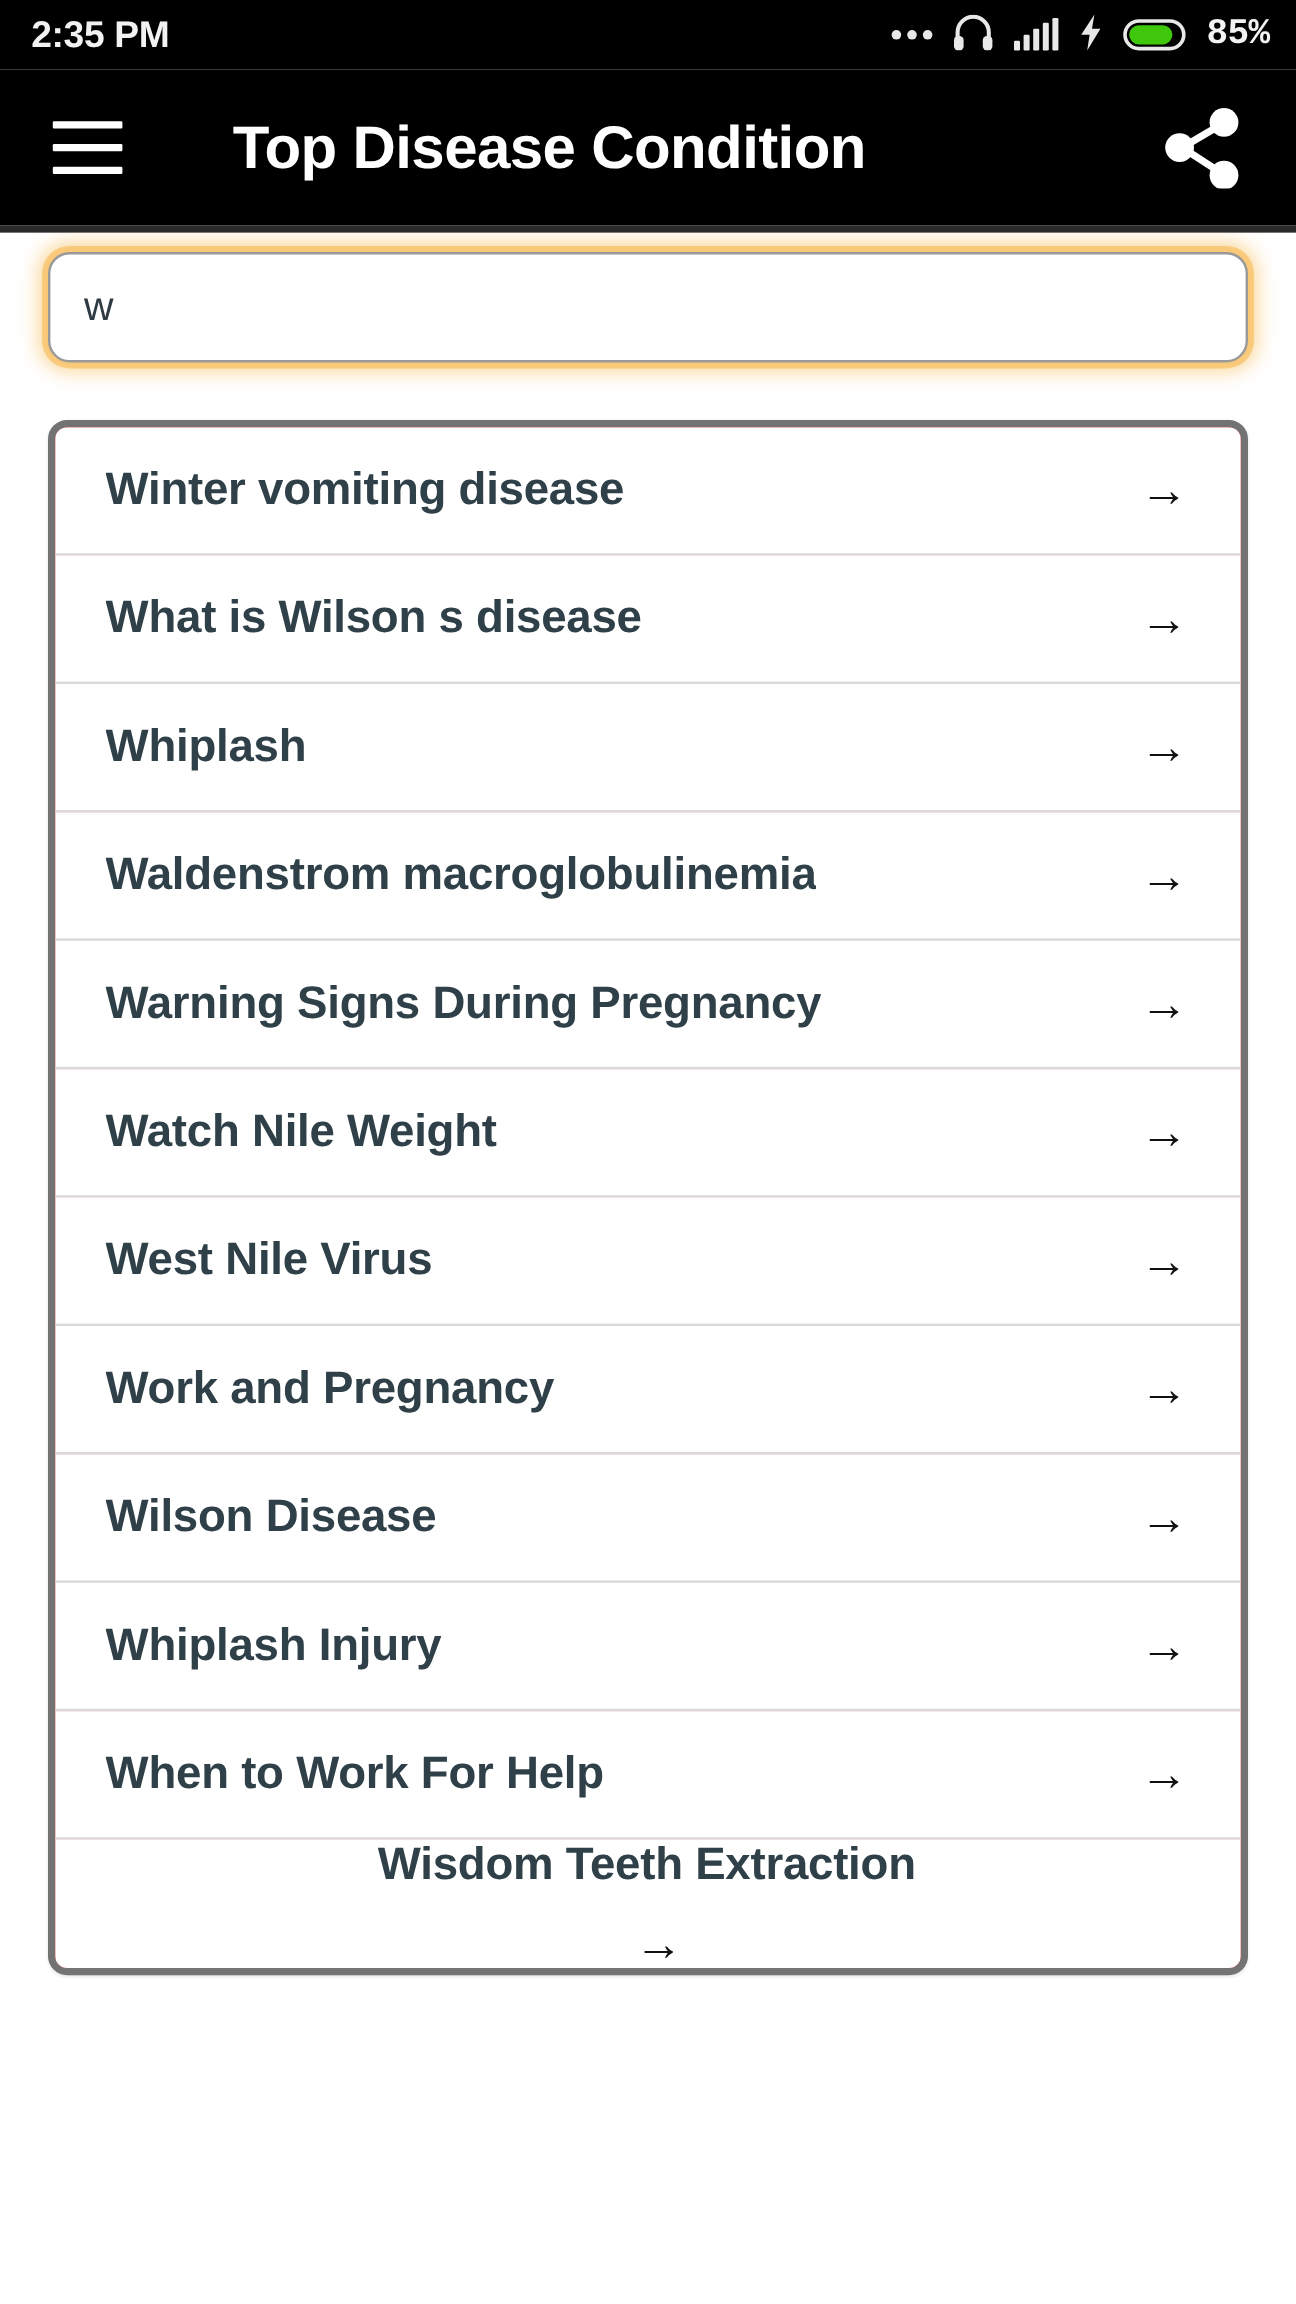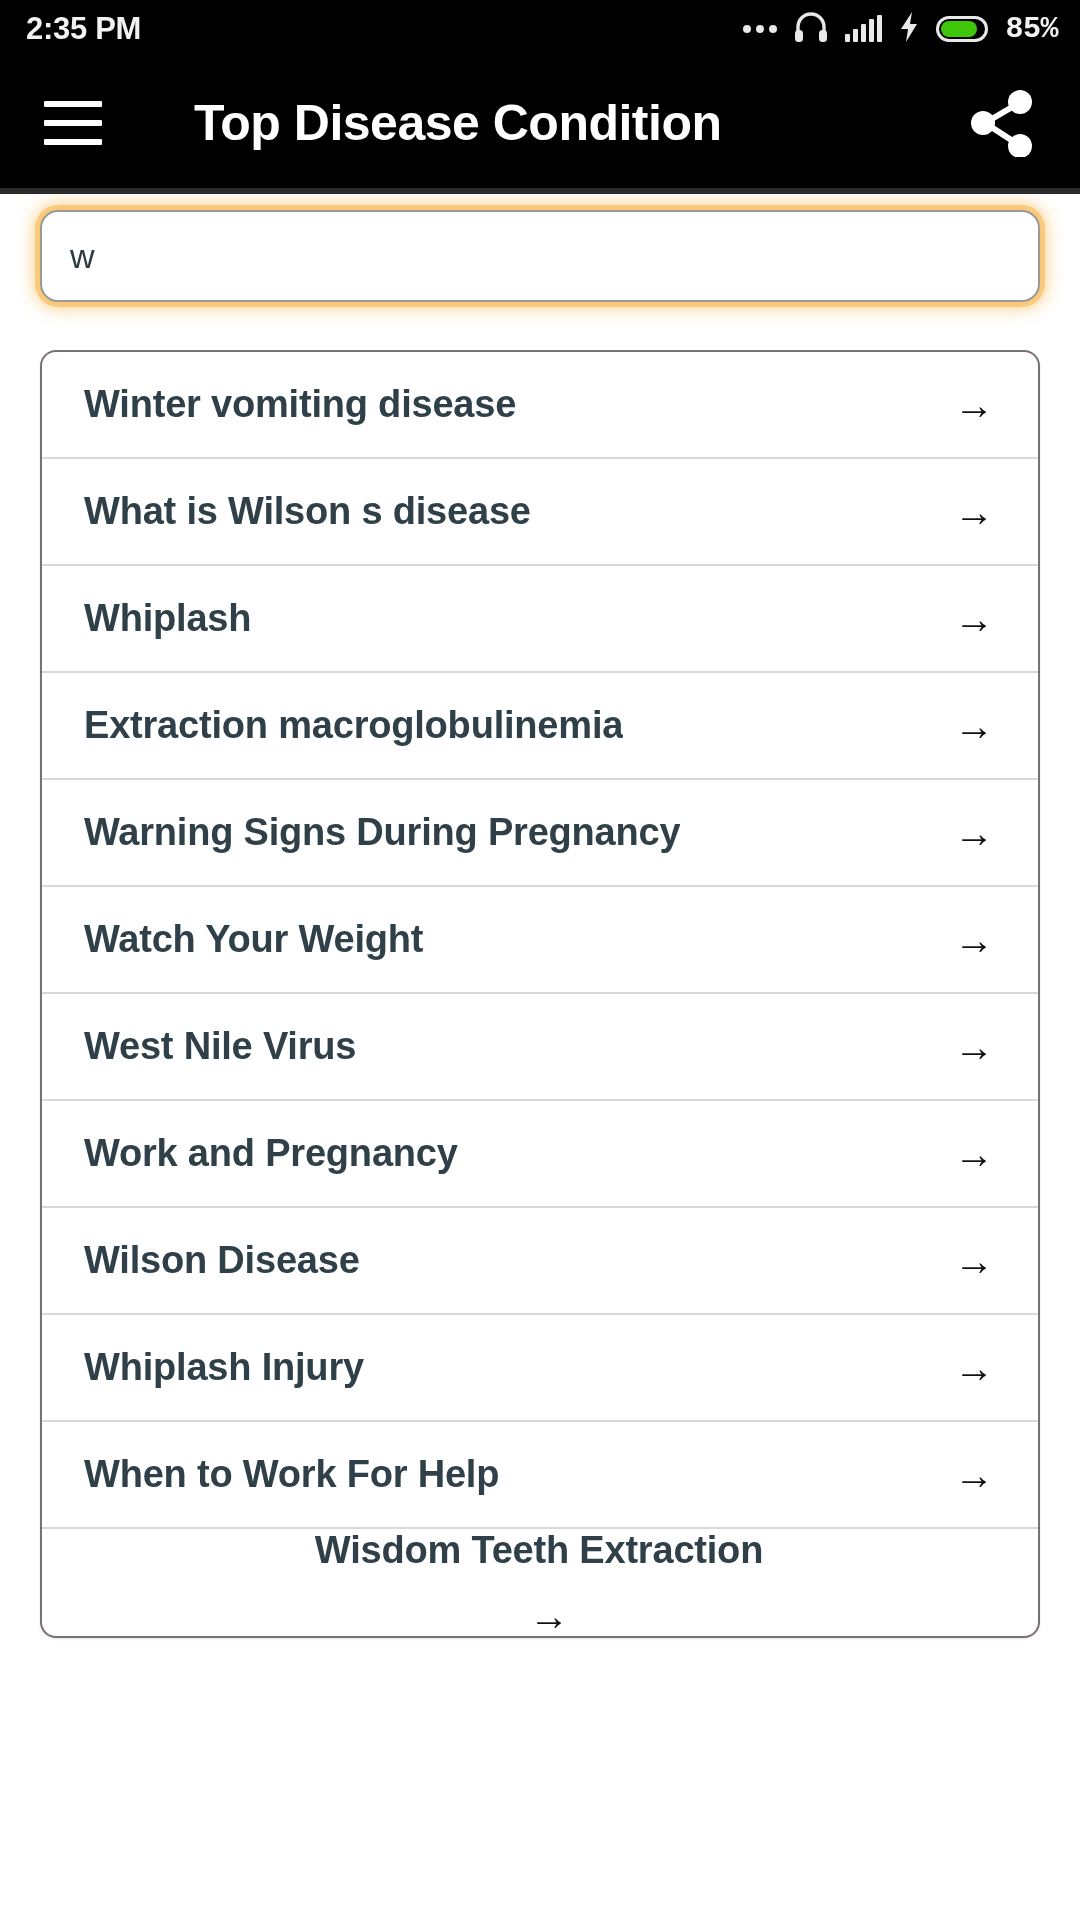--- a/index.html
+++ b/index.html
@@ -156,21 +156,21 @@
     font-size: 34px;
     color: #2f3b42;
     font-weight: 400;
     line-height: 1;
   }
 
   
   .list-card {
     margin-top: 38px;
     background: #ef4444;
-    border: 2px solid #737373;
+    border: 6px solid #737373;
     border-radius: 16px;
     overflow: hidden;
     box-shadow: 0 1px 3px rgba(0,0,0,0.10);
   }
   .list-row {
     height: 107px;
     display: flex;
     align-items: center;
     justify-content: space-between;
     padding: 0 44px 0 42px;
@@ -279,31 +279,31 @@
         <span class="row-label">What is Wilson s disease</span>
         <span class="row-arrow">→</span>
       </div>
 
       <div class="list-row">
         <span class="row-label">Whiplash</span>
         <span class="row-arrow">→</span>
       </div>
 
       <div class="list-row">
-        <span class="row-label">Extraction macroglobulinemia</span>
+        <span class="row-label">Waldenstrom macroglobulinemia</span>
         <span class="row-arrow">→</span>
       </div>
 
       <div class="list-row">
         <span class="row-label">Warning Signs During Pregnancy</span>
         <span class="row-arrow">→</span>
       </div>
 
       <div class="list-row">
-        <span class="row-label">Watch Your Weight</span>
+        <span class="row-label">Watch Nile Weight</span>
         <span class="row-arrow">→</span>
       </div>
 
       <div class="list-row">
         <span class="row-label">West Nile Virus</span>
         <span class="row-arrow">→</span>
       </div>
 
       <div class="list-row">
         <span class="row-label">Work and Pregnancy</span>

